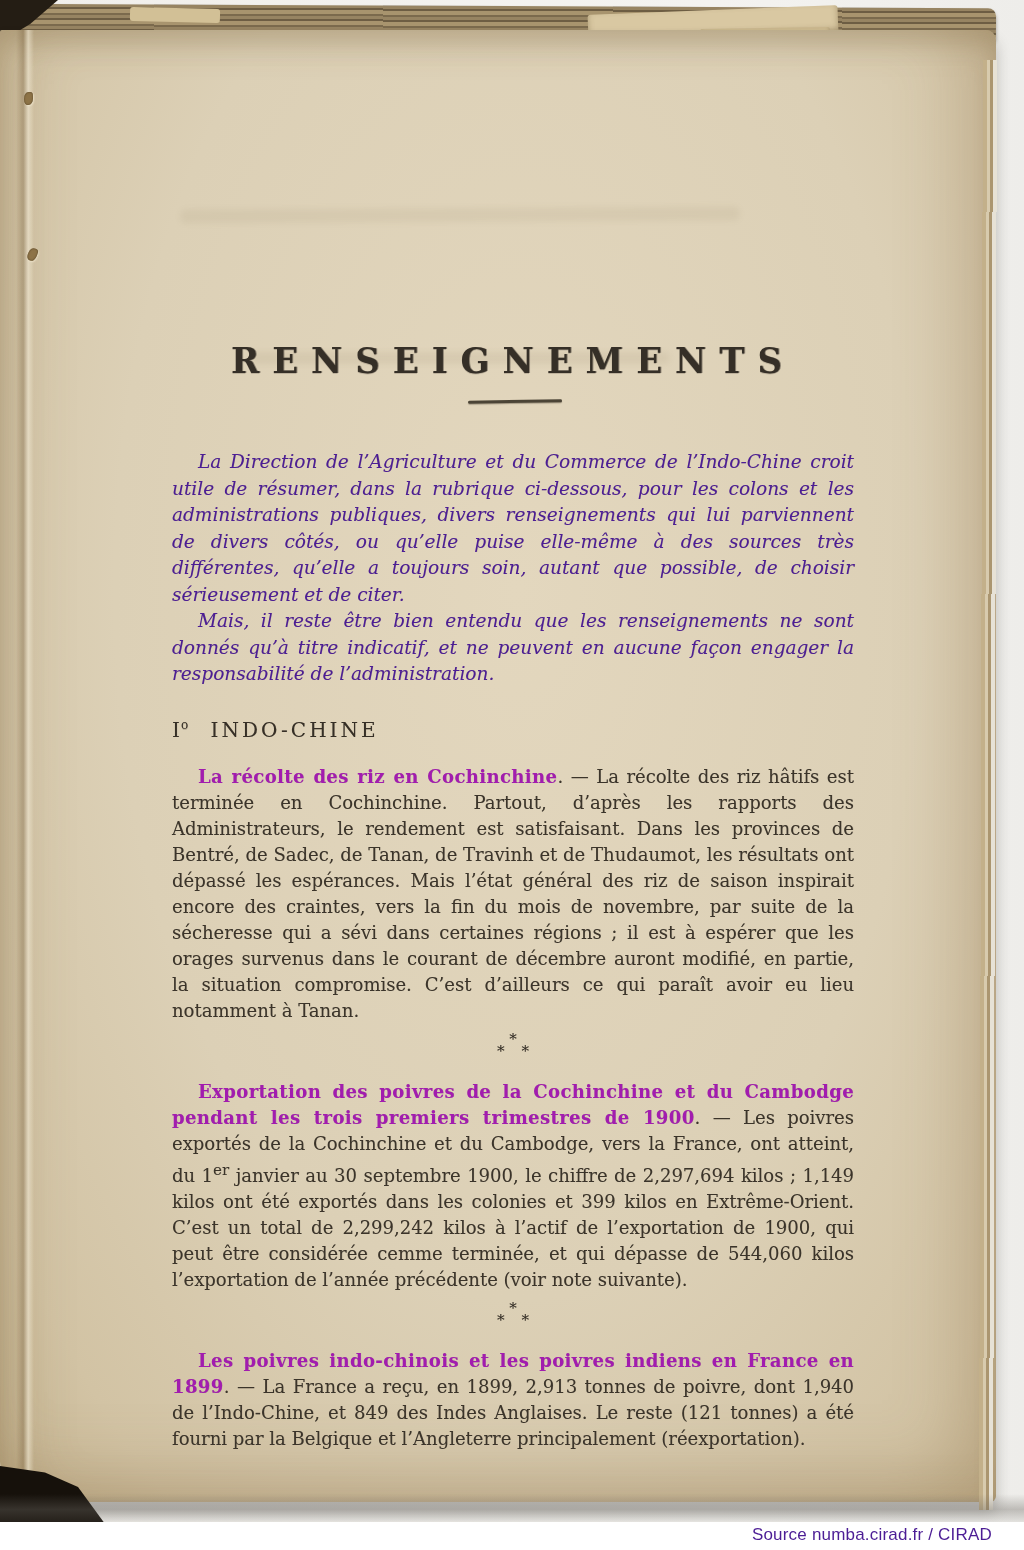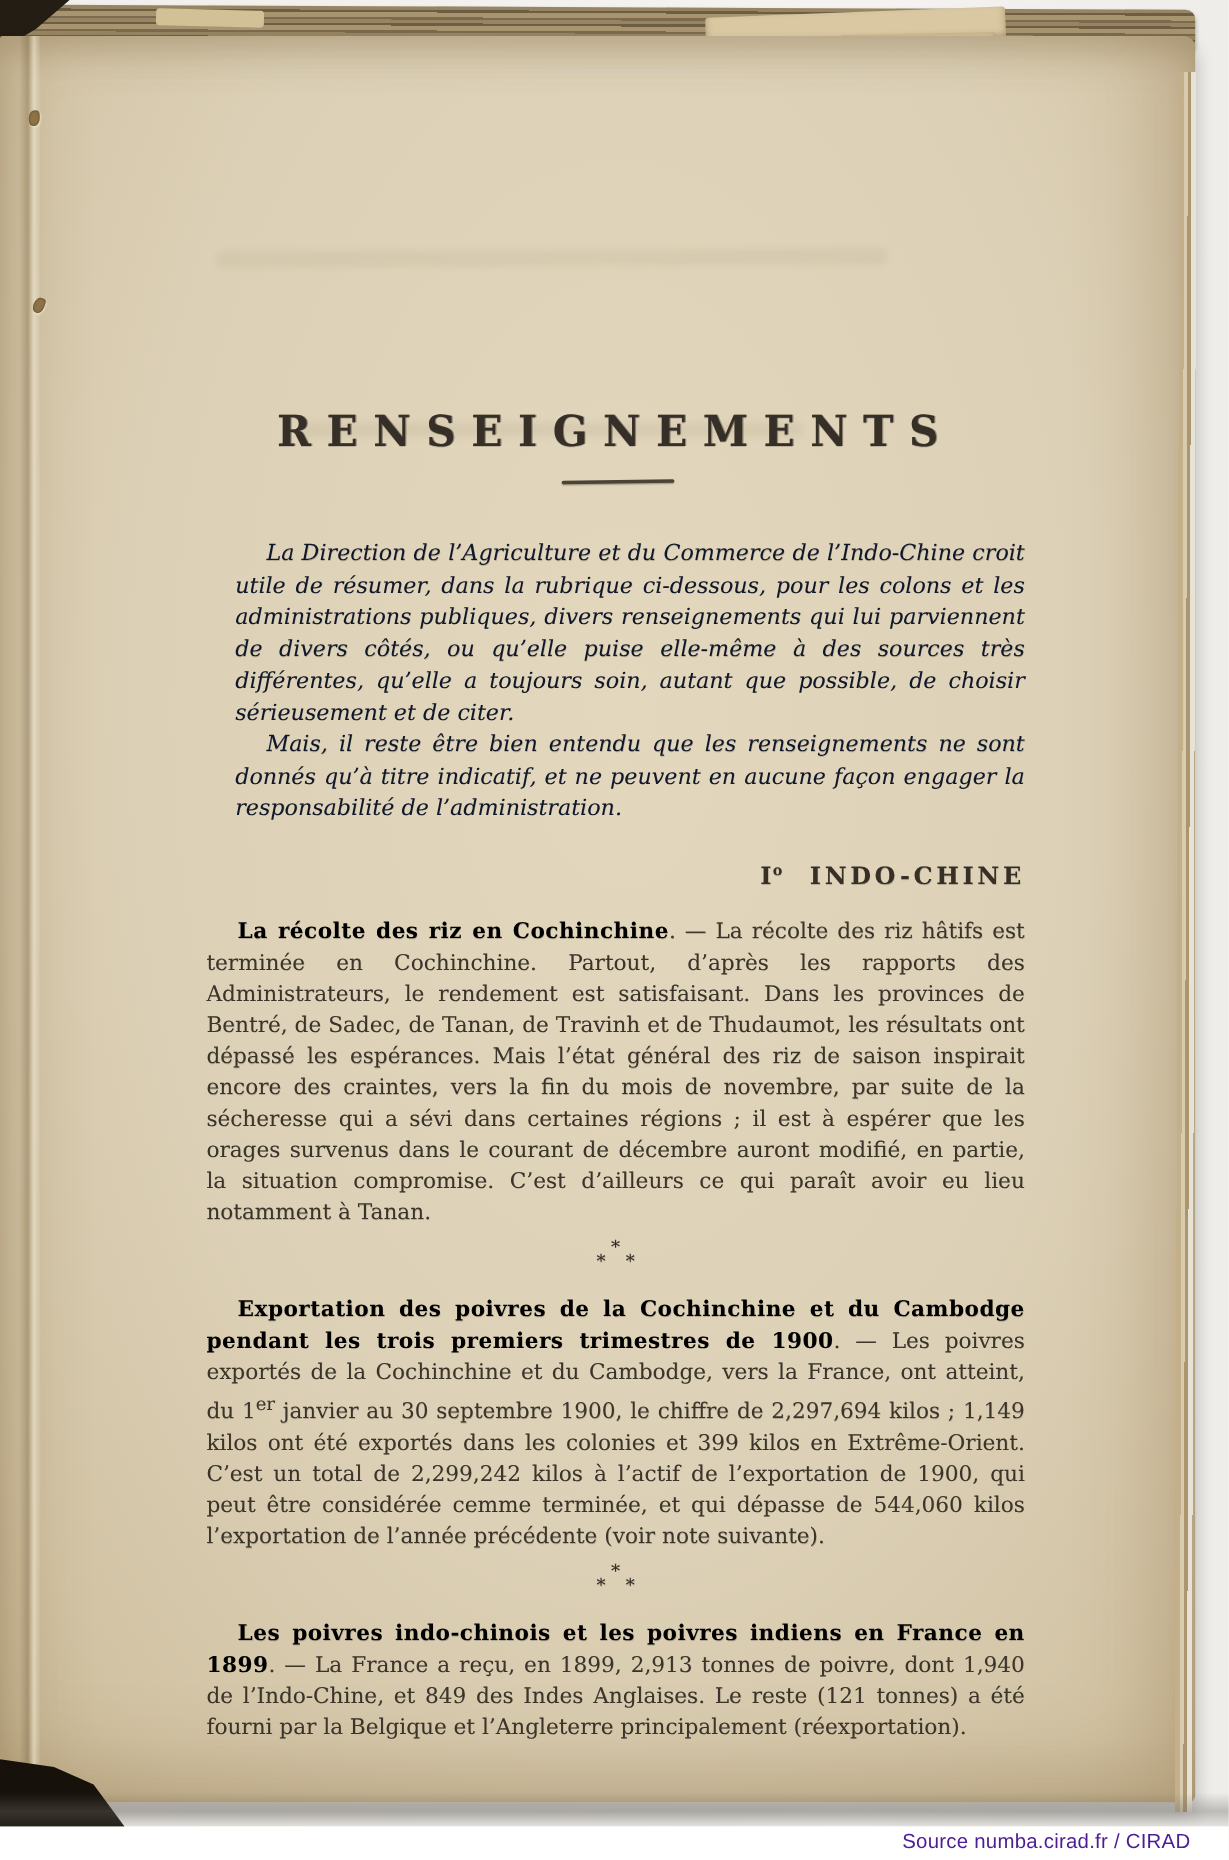--- a/index.html
+++ b/index.html
@@ -73,30 +73,30 @@
     margin:340px 0 0 0;text-align:center;
     font-size:34px;font-weight:700;letter-spacing:13px;color:#352f27;
     text-shadow:1px 0 0 rgba(53,47,39,.45), 0 1px 0 rgba(53,47,39,.2);
     transform:scaleY(1.05);
   }
   .title-rule{
     width:94px;height:3px;background:#4b4436;margin:20px auto 0 auto;
     transform:translateX(2px) rotate(-.8deg);border-radius:2px;
     box-shadow:0 1px 1px rgba(75,65,50,.4);
   }
-  .intro{margin-top:46px;font-style:italic;font-size:18.5px;line-height:26.5px;text-align:justify;color:#0f172a;margin-left:24px;}
+  .intro{margin-top:46px;font-style:italic;font-size:18.5px;line-height:26.5px;text-align:justify;color:#4c1d95;}
   .intro p{margin:0;text-indent:26px;}
   .section-heading{
-    margin:30px 0 0 0;text-align:right;font-size:20px;font-weight:700;color:#362f26;
+    margin:30px 0 0 0;text-align:left;font-size:20px;font-weight:400;color:#362f26;
   }
   .section-heading .numeral{letter-spacing:1px;}
   .section-heading sup{font-size:12px;}
   .section-heading .label{margin-left:16px;letter-spacing:3px;}
   .article{margin:22px 0 0 0;font-size:18px;line-height:26px;text-align:justify;text-indent:26px;color:#3b342a;}
-  .article .lead{font-weight:700;letter-spacing:.4px;color:#000000;}
+  .article .lead{font-weight:700;letter-spacing:.4px;color:#a21caf;}
   .asterism{margin-top:9px;text-align:center;font-size:15px;line-height:12px;color:#332d25;}
   .asterism span{display:block;}
   .asterism .row2{word-spacing:12px;}
 </style>
 </head>
 <body>
 
 <div>
 
   <div class="top-edge-band"></div>

